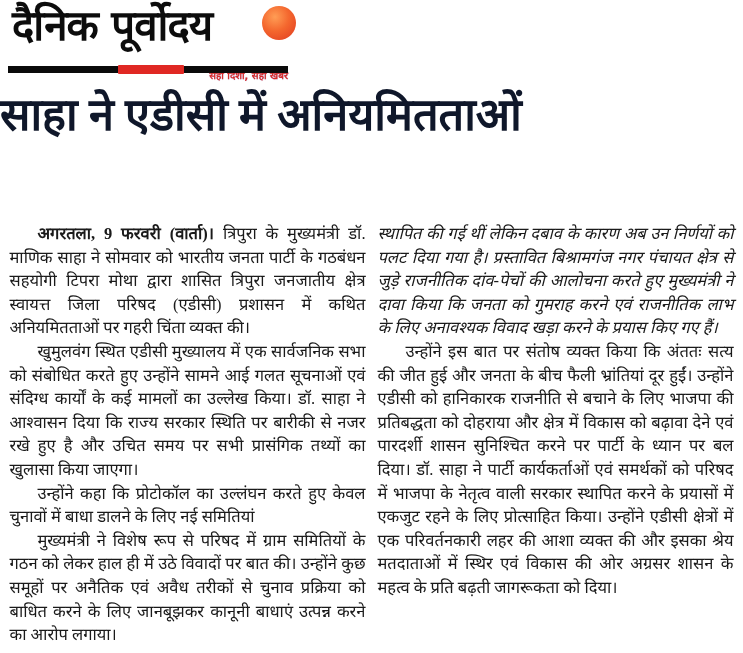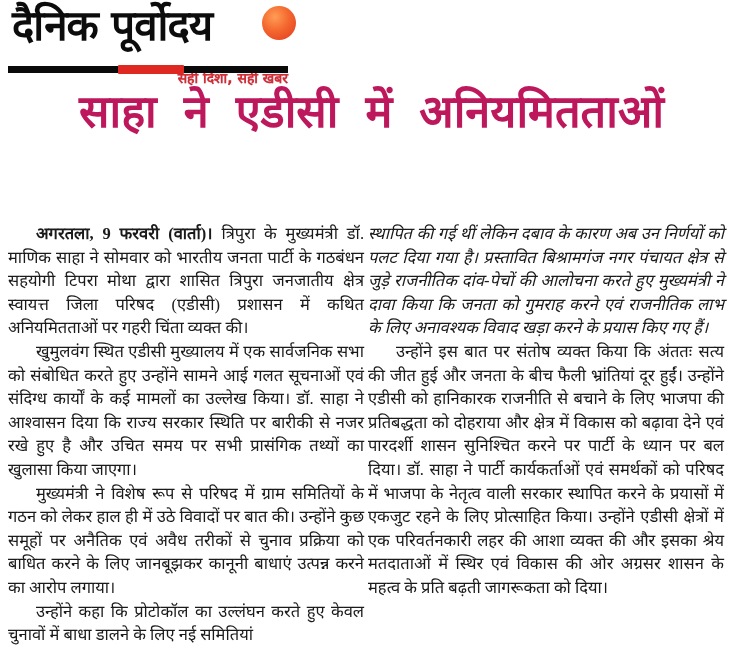--- a/index.html
+++ b/index.html
@@ -24,48 +24,48 @@
   .masthead-title {
     position: absolute; left: 12px; top: 2px; z-index: 2;
     font-family: "DejaVu Sans", "Liberation Sans", sans-serif;
     font-weight: 800; font-size: 42px; line-height: 48px;
     color: #0c0c0c; letter-spacing: -1px; white-space: nowrap;
   }
   .masthead-tagline {
     position: absolute; top: 68px; left: 0; width: 288px; z-index: 2;
     text-align: right;
     font-family: "DejaVu Sans", "Liberation Sans", sans-serif;
-    font-weight: 700; font-size: 14px; color: #d62b28;
+    font-weight: 700; font-size: 10px; color: #d62b28;
     text-shadow: 0 0 1px rgba(40,40,200,0.35);
   }
   .masthead-rule {
     position: absolute; top: 66px; left: 8px;
     width: 280px; height: 7px; background: #0a0a0a; z-index: 2;
   }
   .masthead-ribbon {
     position: absolute; left: 110px; top: -1px;
     width: 66px; height: 9px; background: #e02823;
     border-radius: 1px;
   }
 
   
   .headline {
     position: absolute; top: 84px; left: 0; width: 743px;
-    text-align: center;
-    color: #be185d;
-    font-family: Liberation Mono, monospace;
+    text-align: left;
+    color: #0f172a;
+    font-family: Liberation Serif, serif;
     font-weight: 700;
     font-size: 45px; line-height: 63px;
     letter-spacing: 0px;
   }
 
   
   .article {
     position: absolute; top: 222px; left: 8px; width: 727px; height: 428px;
-    display: flex; gap: 4px;
+    display: flex; gap: 12px; justify-content: center;
   }
   .col { width: 356px; }
   .col p {
     font-size: 16.5px; line-height: 23.6px;
     text-align: justify;
     text-indent: 28px;
   }
   .col p.no-indent { text-indent: 0; font-style: italic; }
   .dateline { font-weight: 700; }
 </style>
@@ -84,22 +84,22 @@
   </header>
 
   <h1 class="headline">
     <span>साहा ने एडीसी में अनियमितताओं</span><br>
   </h1>
 
   <div class="article">
     <div class="col">
       <p><span class="dateline">अगरतला, 9 फरवरी (वार्ता)।</span> <span>त्रिपुरा के मुख्यमंत्री डॉ. माणिक साहा ने सोमवार को भारतीय जनता पार्टी के गठबंधन सहयोगी टिपरा मोथा द्वारा शासित त्रिपुरा जनजातीय क्षेत्र स्वायत्त जिला परिषद (एडीसी) प्रशासन में कथित अनियमितताओं पर गहरी चिंता व्यक्त की।</span></p>
       <p>खुमुलवंग स्थित एडीसी मुख्यालय में एक सार्वजनिक सभा को संबोधित करते हुए उन्होंने सामने आई गलत सूचनाओं एवं संदिग्ध कार्यों के कई मामलों का उल्लेख किया। डॉ. साहा ने आश्वासन दिया कि राज्य सरकार स्थिति पर बारीकी से नजर रखे हुए है और उचित समय पर सभी प्रासंगिक तथ्यों का खुलासा किया जाएगा।</p>
+      <p>उन्होंने कहा कि प्रोटोकॉल का उल्लंघन करते हुए केवल चुनावों में बाधा डालने के लिए नई समितियां</p>
       <p>मुख्यमंत्री ने विशेष रूप से परिषद में ग्राम समितियों के गठन को लेकर हाल ही में उठे विवादों पर बात की। उन्होंने कुछ समूहों पर अनैतिक एवं अवैध तरीकों से चुनाव प्रक्रिया को बाधित करने के लिए जानबूझकर कानूनी बाधाएं उत्पन्न करने का आरोप लगाया।</p>
-      <p>उन्होंने कहा कि प्रोटोकॉल का उल्लंघन करते हुए केवल चुनावों में बाधा डालने के लिए नई समितियां</p>
     </div>
     <div class="col">
       <p class="no-indent">स्थापित की गई थीं लेकिन दबाव के कारण अब उन निर्णयों को पलट दिया गया है। प्रस्तावित बिश्रामगंज नगर पंचायत क्षेत्र से जुड़े राजनीतिक दांव-पेचों की आलोचना करते हुए मुख्यमंत्री ने दावा किया कि जनता को गुमराह करने एवं राजनीतिक लाभ के लिए अनावश्यक विवाद खड़ा करने के प्रयास किए गए हैं।</p>
       <p>उन्होंने इस बात पर संतोष व्यक्त किया कि अंततः सत्य की जीत हुई और जनता के बीच फैली भ्रांतियां दूर हुईं। उन्होंने एडीसी को हानिकारक राजनीति से बचाने के लिए भाजपा की प्रतिबद्धता को दोहराया और क्षेत्र में विकास को बढ़ावा देने एवं पारदर्शी शासन सुनिश्चित करने पर पार्टी के ध्यान पर बल दिया। डॉ. साहा ने पार्टी कार्यकर्ताओं एवं समर्थकों को परिषद में भाजपा के नेतृत्व वाली सरकार स्थापित करने के प्रयासों में एकजुट रहने के लिए प्रोत्साहित किया। उन्होंने एडीसी क्षेत्रों में एक परिवर्तनकारी लहर की आशा व्यक्त की और इसका श्रेय मतदाताओं में स्थिर एवं विकास की ओर अग्रसर शासन के महत्व के प्रति बढ़ती जागरूकता को दिया।</p>
     </div>
   </div>
 
 </div>
 
 </body></html>

